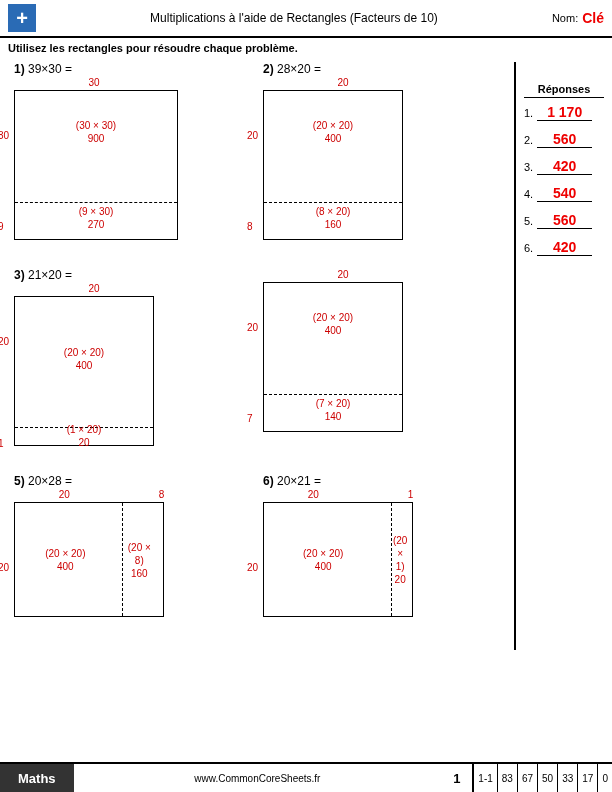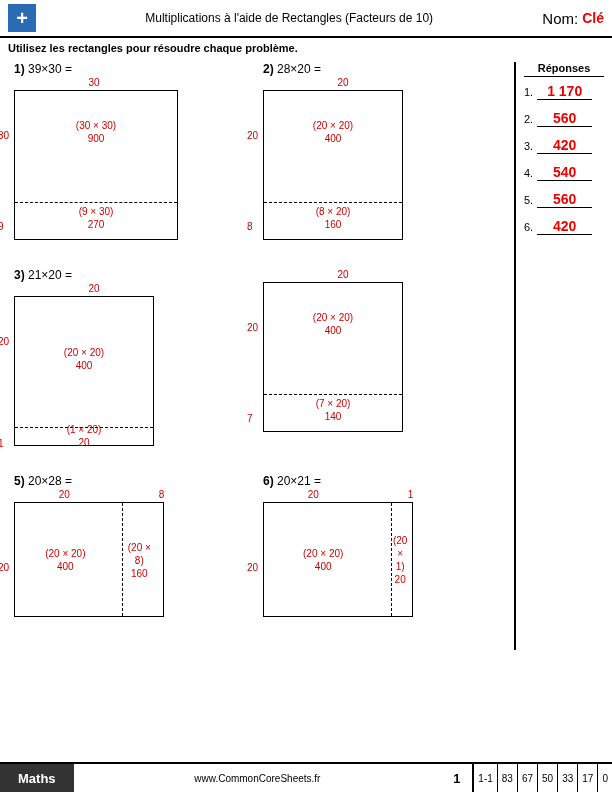--- a/index.html
+++ b/index.html
@@ -34,21 +34,21 @@
       margin-right: 8px;
       flex-shrink: 0;
     }
     .header-title {
       flex: 1;
       text-align: center;
       font-size: 12px;
       font-weight: normal;
     }
     .header-nom {
-      font-size: 15px;
+      font-size: 11px;
       margin-left: 8px;
     }
     .header-cle {
       font-size: 14px;
       font-weight: bold;
       color: #e00;
       margin-left: 4px;
     }
 
     
@@ -73,20 +73,21 @@
       padding-left: 8px;
       margin-left: 8px;
     }
     .answers-column h3 {
       font-size: 11px;
       font-weight: bold;
       text-align: center;
       border-bottom: 1px solid #000;
       padding-bottom: 2px;
       margin-bottom: 6px;
+      margin-top: 21px;
     }
     .answer-item {
       display: flex;
       align-items: baseline;
       margin-bottom: 10px;
     }
     .answer-num {
       font-size: 11px;
       margin-right: 4px;
     }

